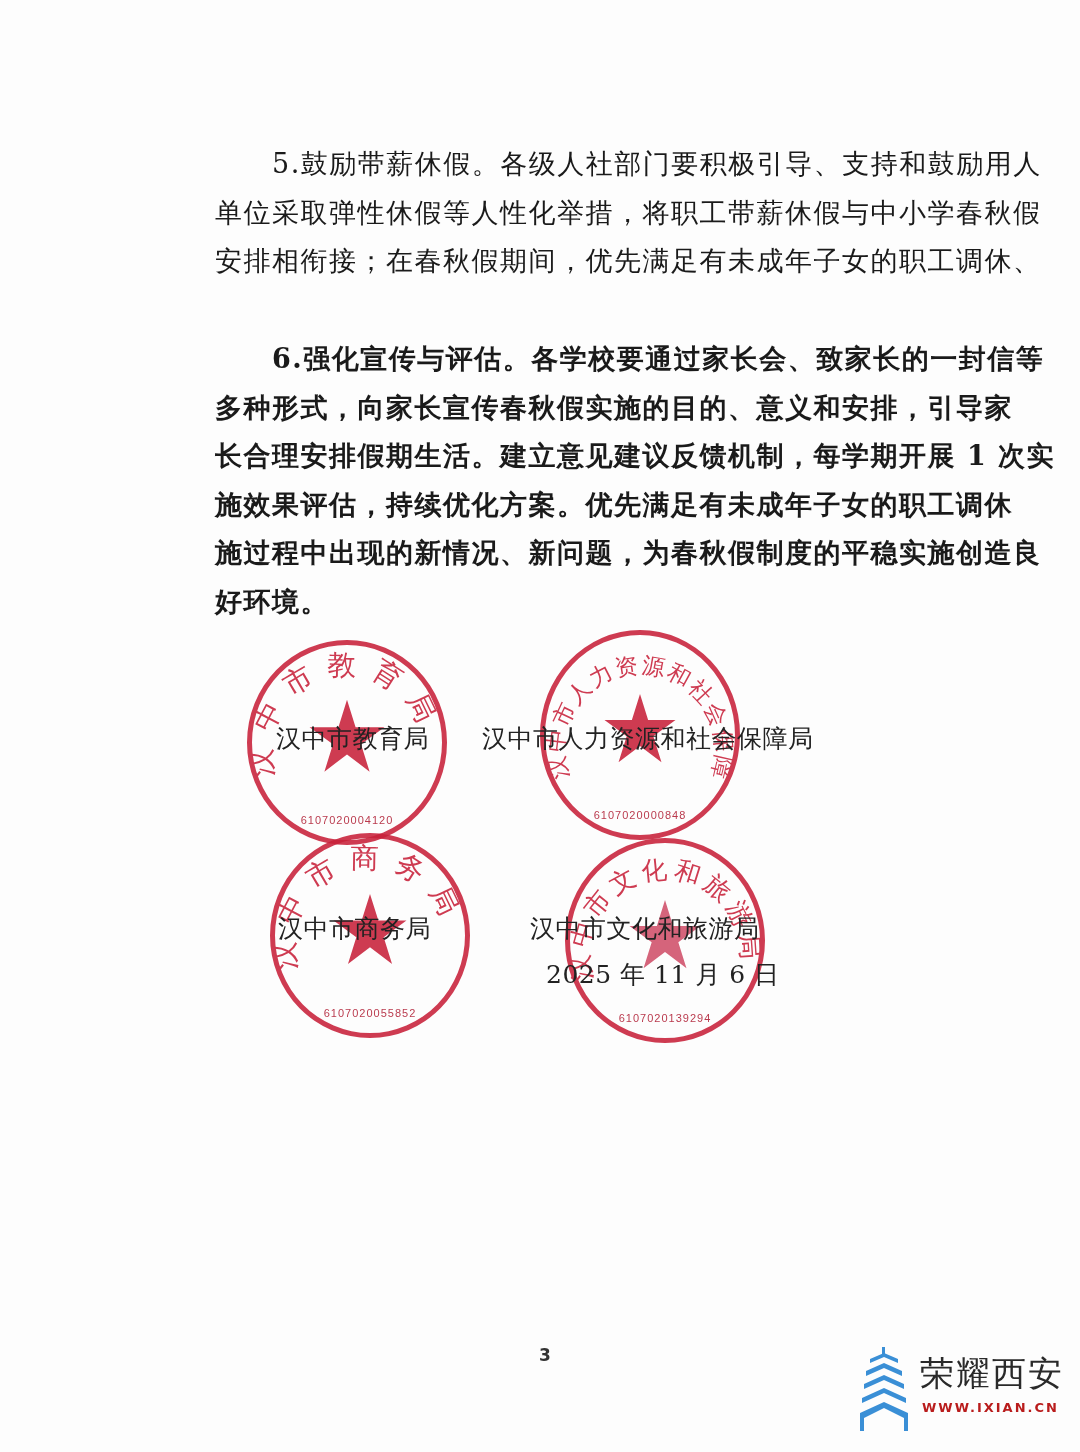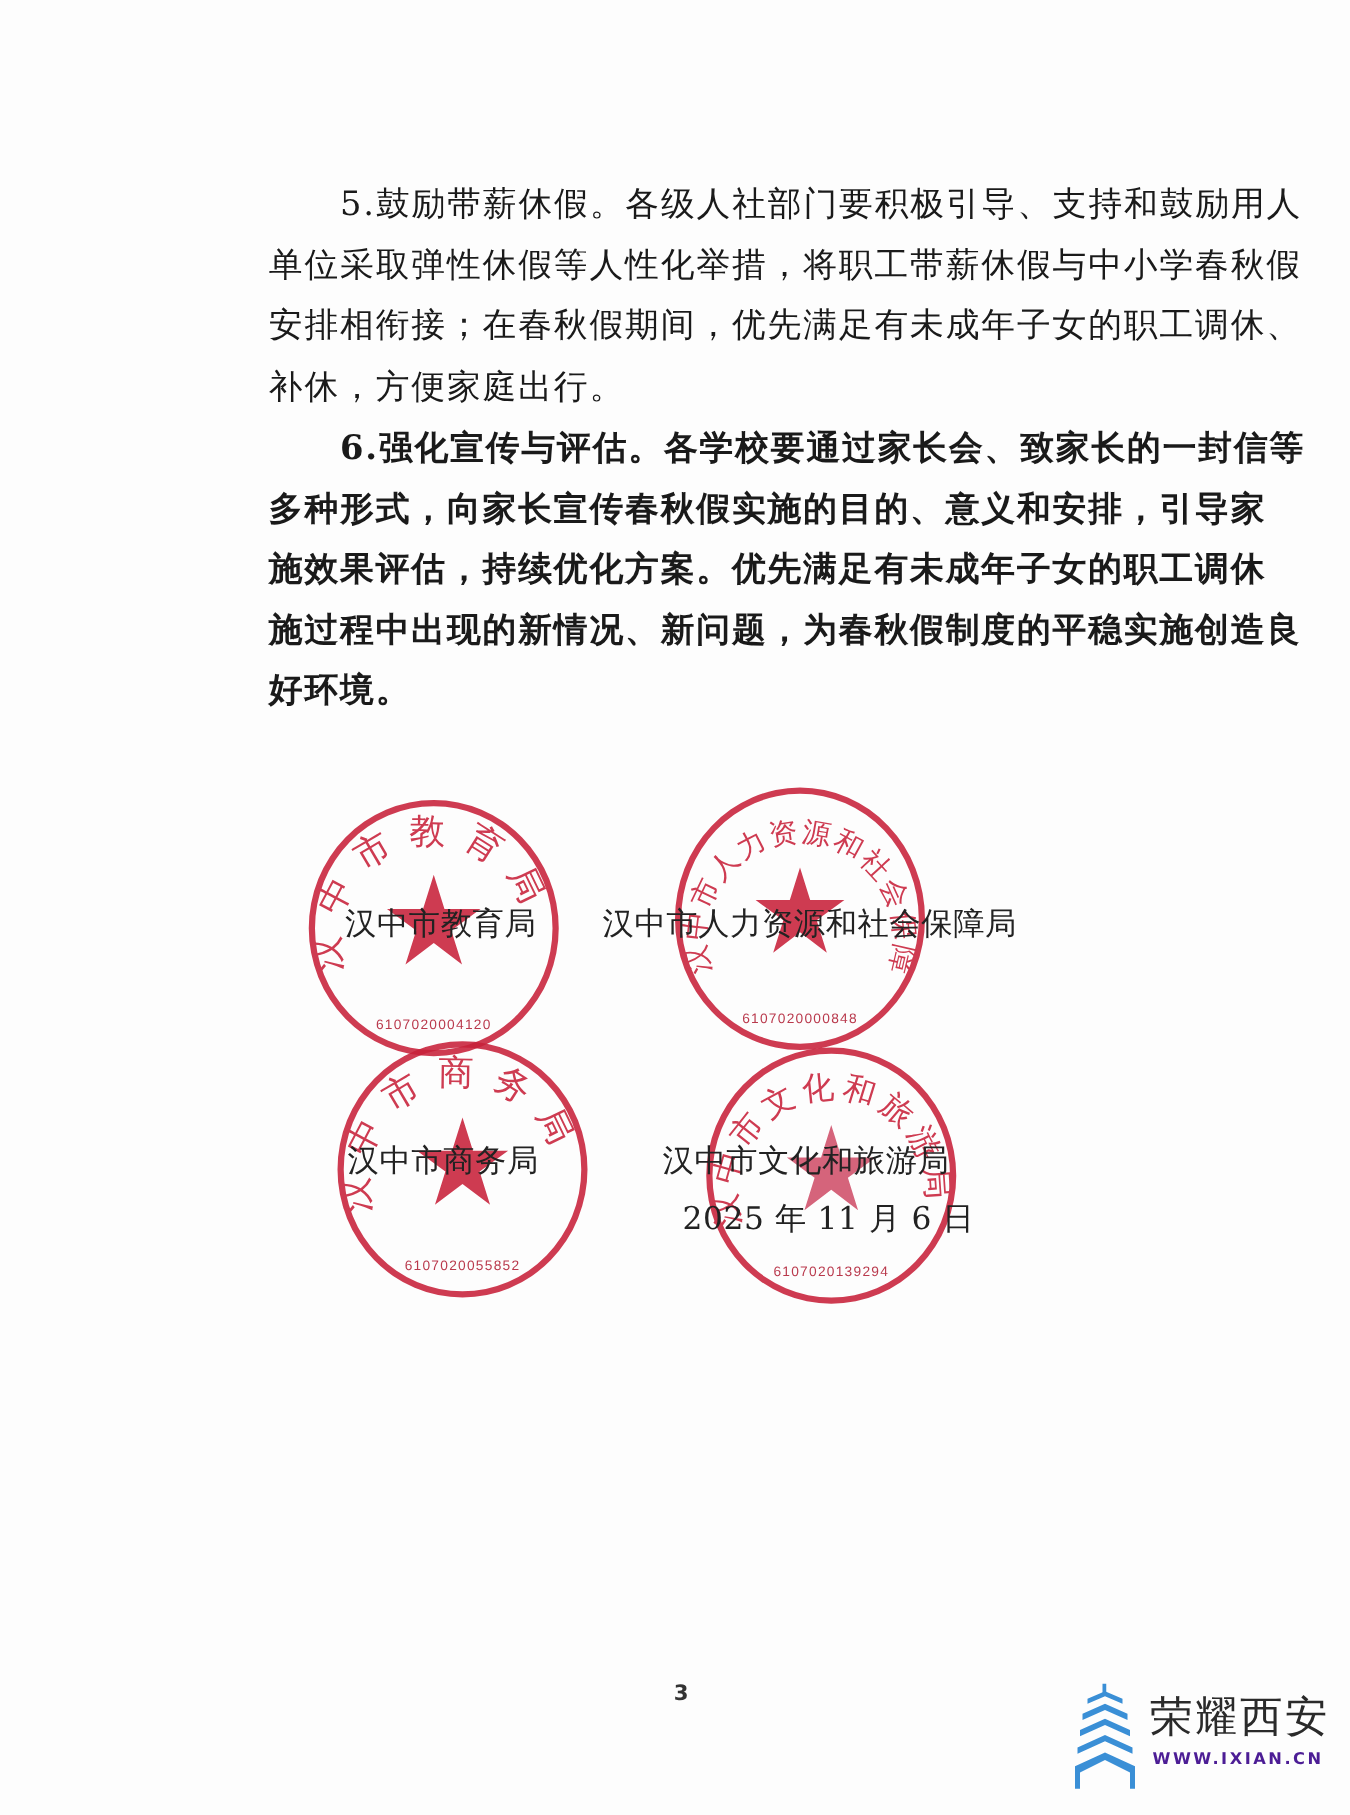--- a/index.html
+++ b/index.html
@@ -37,39 +37,39 @@
     position:absolute; left:539px; top:1345px; font-family:"DejaVu Sans", sans-serif;
     font-size:17px; font-weight:bold; color:#333;
   }
   .logo { position:absolute; left:860px; top:1345px; width:210px; height:90px; }
   .logo .brand {
     position:absolute; left:60px; top:6px; font-size:34px; font-weight:normal; color:#2a2a2a;
     letter-spacing:2px; font-family:"DejaVu Serif", serif;
   }
   .logo .url {
     position:absolute; left:62px; top:55px; font-family:"DejaVu Sans", sans-serif;
-    font-size:13px; color:#4c1d95; letter-spacing:2px; font-weight:bold;
+    font-size:13px; color:#b91c1c; letter-spacing:2px; font-weight:bold;
   }
   .logo .tower { position:absolute; left:0; top:0; }
 </style>
 </head>
 <body>
 
 <div class="page">
 
   <div class="para" id="p5">
     <span class="line">　　5.鼓励带薪休假。各级人社部门要积极引导、支持和鼓励用人</span>
     <span class="line">单位采取弹性休假等人性化举措，将职工带薪休假与中小学春秋假</span>
     <span class="line">安排相衔接；在春秋假期间，优先满足有未成年子女的职工调休、</span>
-    <span class="line">补休，方便家庭出行。</span>
   </div>
 
   <div class="para" id="p6">
     <span class="line">　　6.强化宣传与评估。各学校要通过家长会、致家长的一封信等</span>
     <span class="line">多种形式，向家长宣传春秋假实施的目的、意义和安排，引导家</span>
+    <span class="line">长合理安排假期生活。建立意见建议反馈机制，每学期开展 1 次实</span>
     <span class="line">施效果评估，持续优化方案。优先满足有未成年子女的职工调休</span>
     <span class="line">施过程中出现的新情况、新问题，为春秋假制度的平稳实施创造良</span>
     <span class="line">好环境。</span>
   </div>
 
   <div class="stamp" style="left:247px; top:640px; width:200px; height:205px;">
     <svg class="arc" viewBox="0 0 200 205">
       <defs>
           <path id="arc1" d="M 30 150 A 80 80 0 1 1 170 150"></path>
         </defs>

